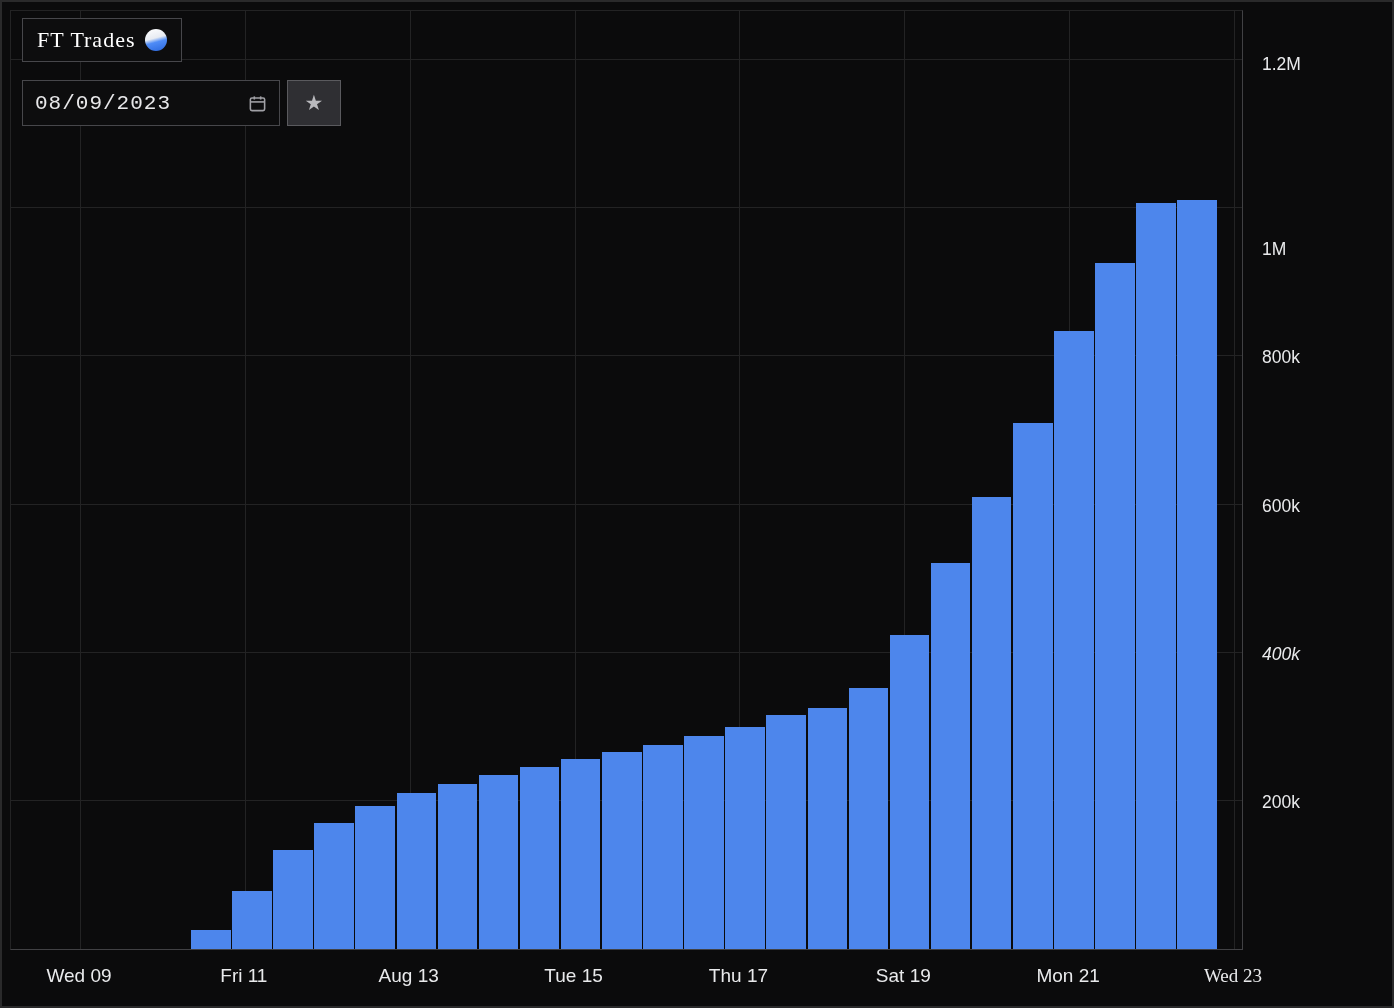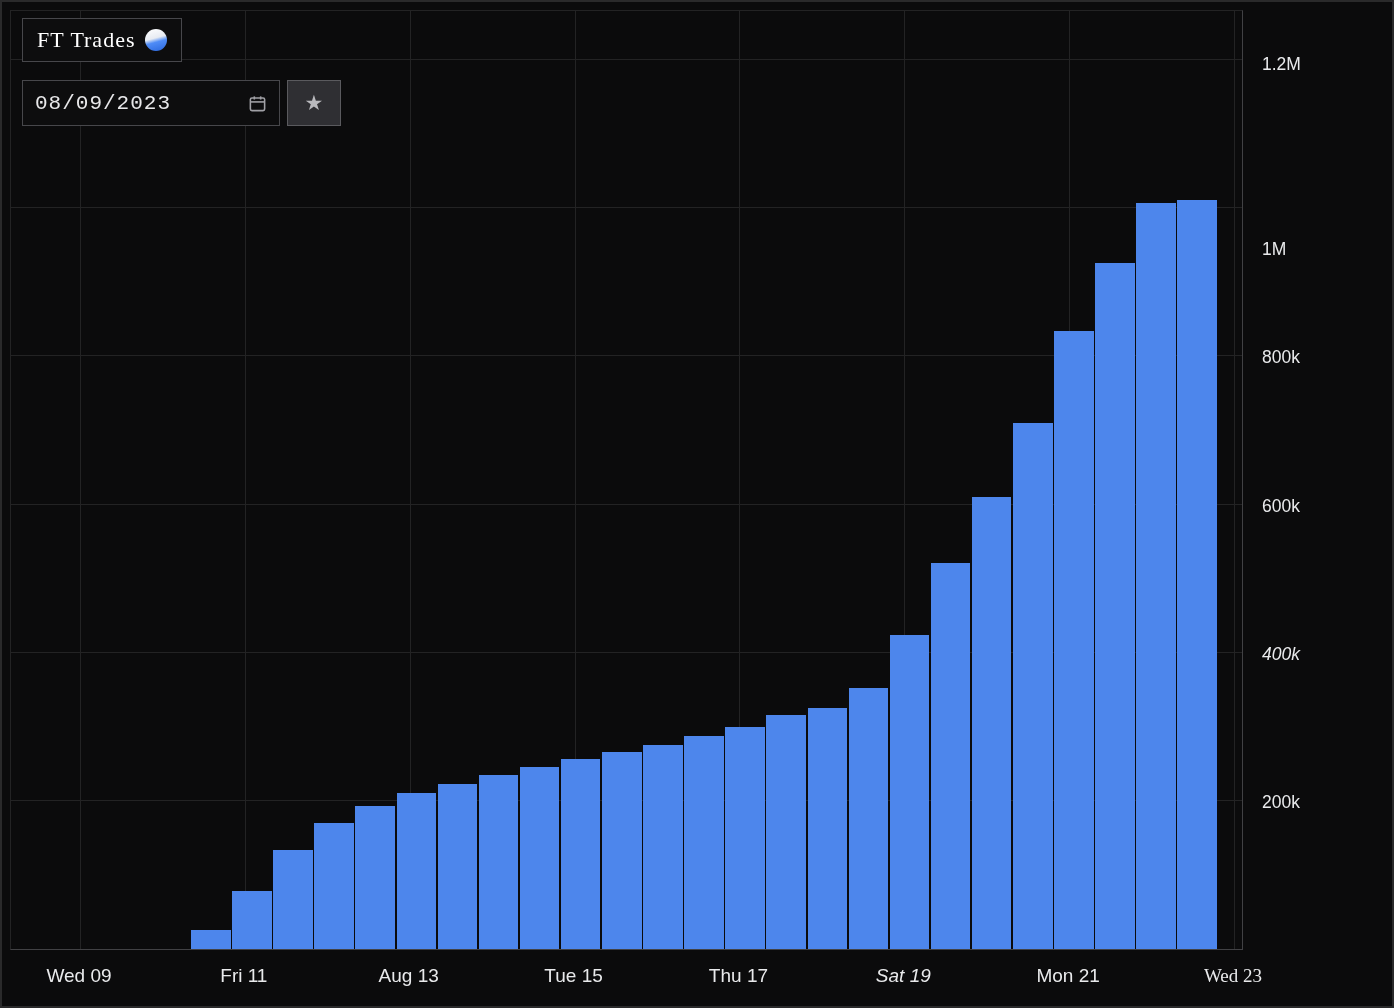--- a/index.html
+++ b/index.html
@@ -108,21 +108,21 @@
       <div class="y-label" style="top: 355.333px;">800k</div>
       <div class="y-label" style="top: 207.167px; margin-top: 40px;">1M</div>
       <div class="y-label" style="top: 62px;">1.2M</div>
     </div>
   <div id="xaxis">
       <div class="x-label" style="left: 77px;">Wed 09</div>
       <div class="x-label" style="left: 241.86px;">Fri 11</div>
       <div class="x-label" style="left: 406.72px;">Aug 13</div>
       <div class="x-label" style="left: 571.58px;">Tue 15</div>
       <div class="x-label" style="left: 736.44px;">Thu 17</div>
-      <div class="x-label" style="left: 901.3px; font-style: italic;">Sat 19</div>
+      <div class="x-label" style="left: 901.3px;">Sat 19</div>
       <div class="x-label" style="left: 1066.16px;">Mon 21</div>
       <div class="x-label" style="left: 1231.02px; font-family: Liberation Serif, serif;">Wed 23</div>
     </div>
 
   <div class="title-box">
     <span>FT Trades</span>
     <span class="globe"></span>
   </div>
 
   <div class="date-box">

